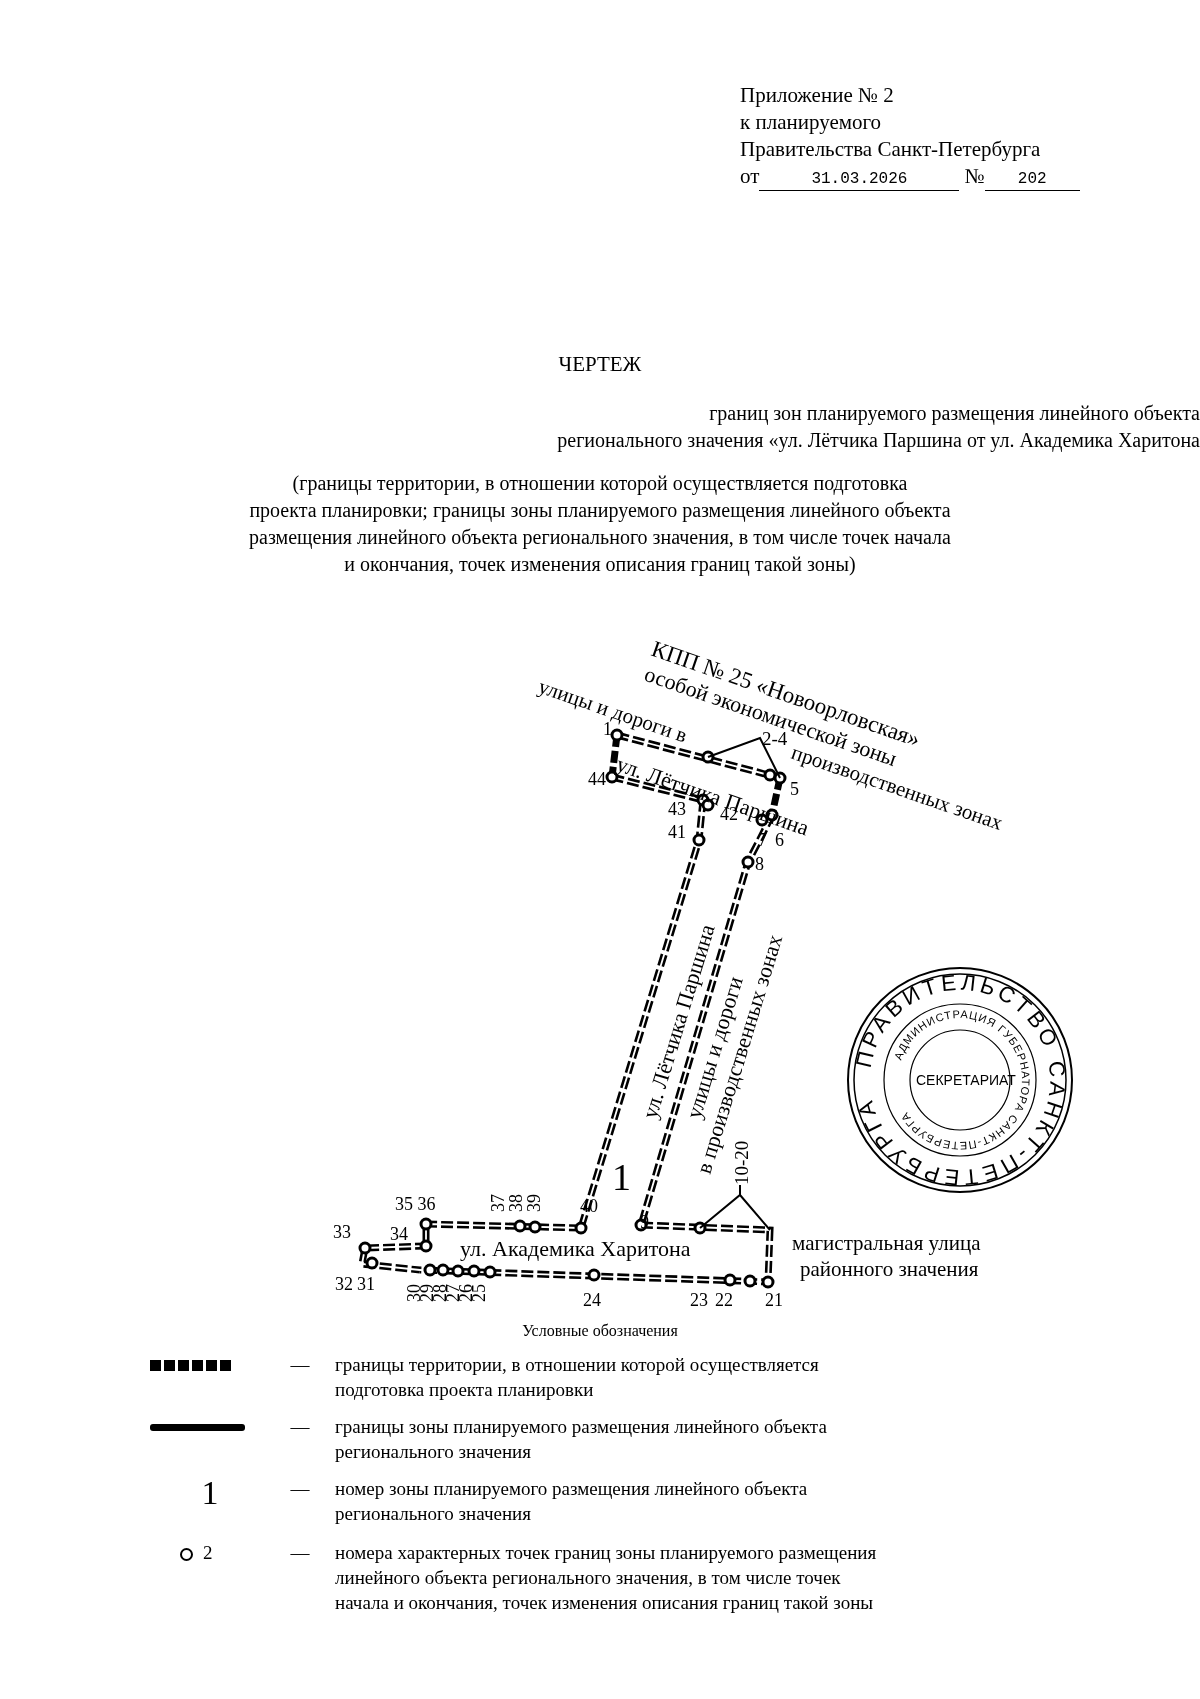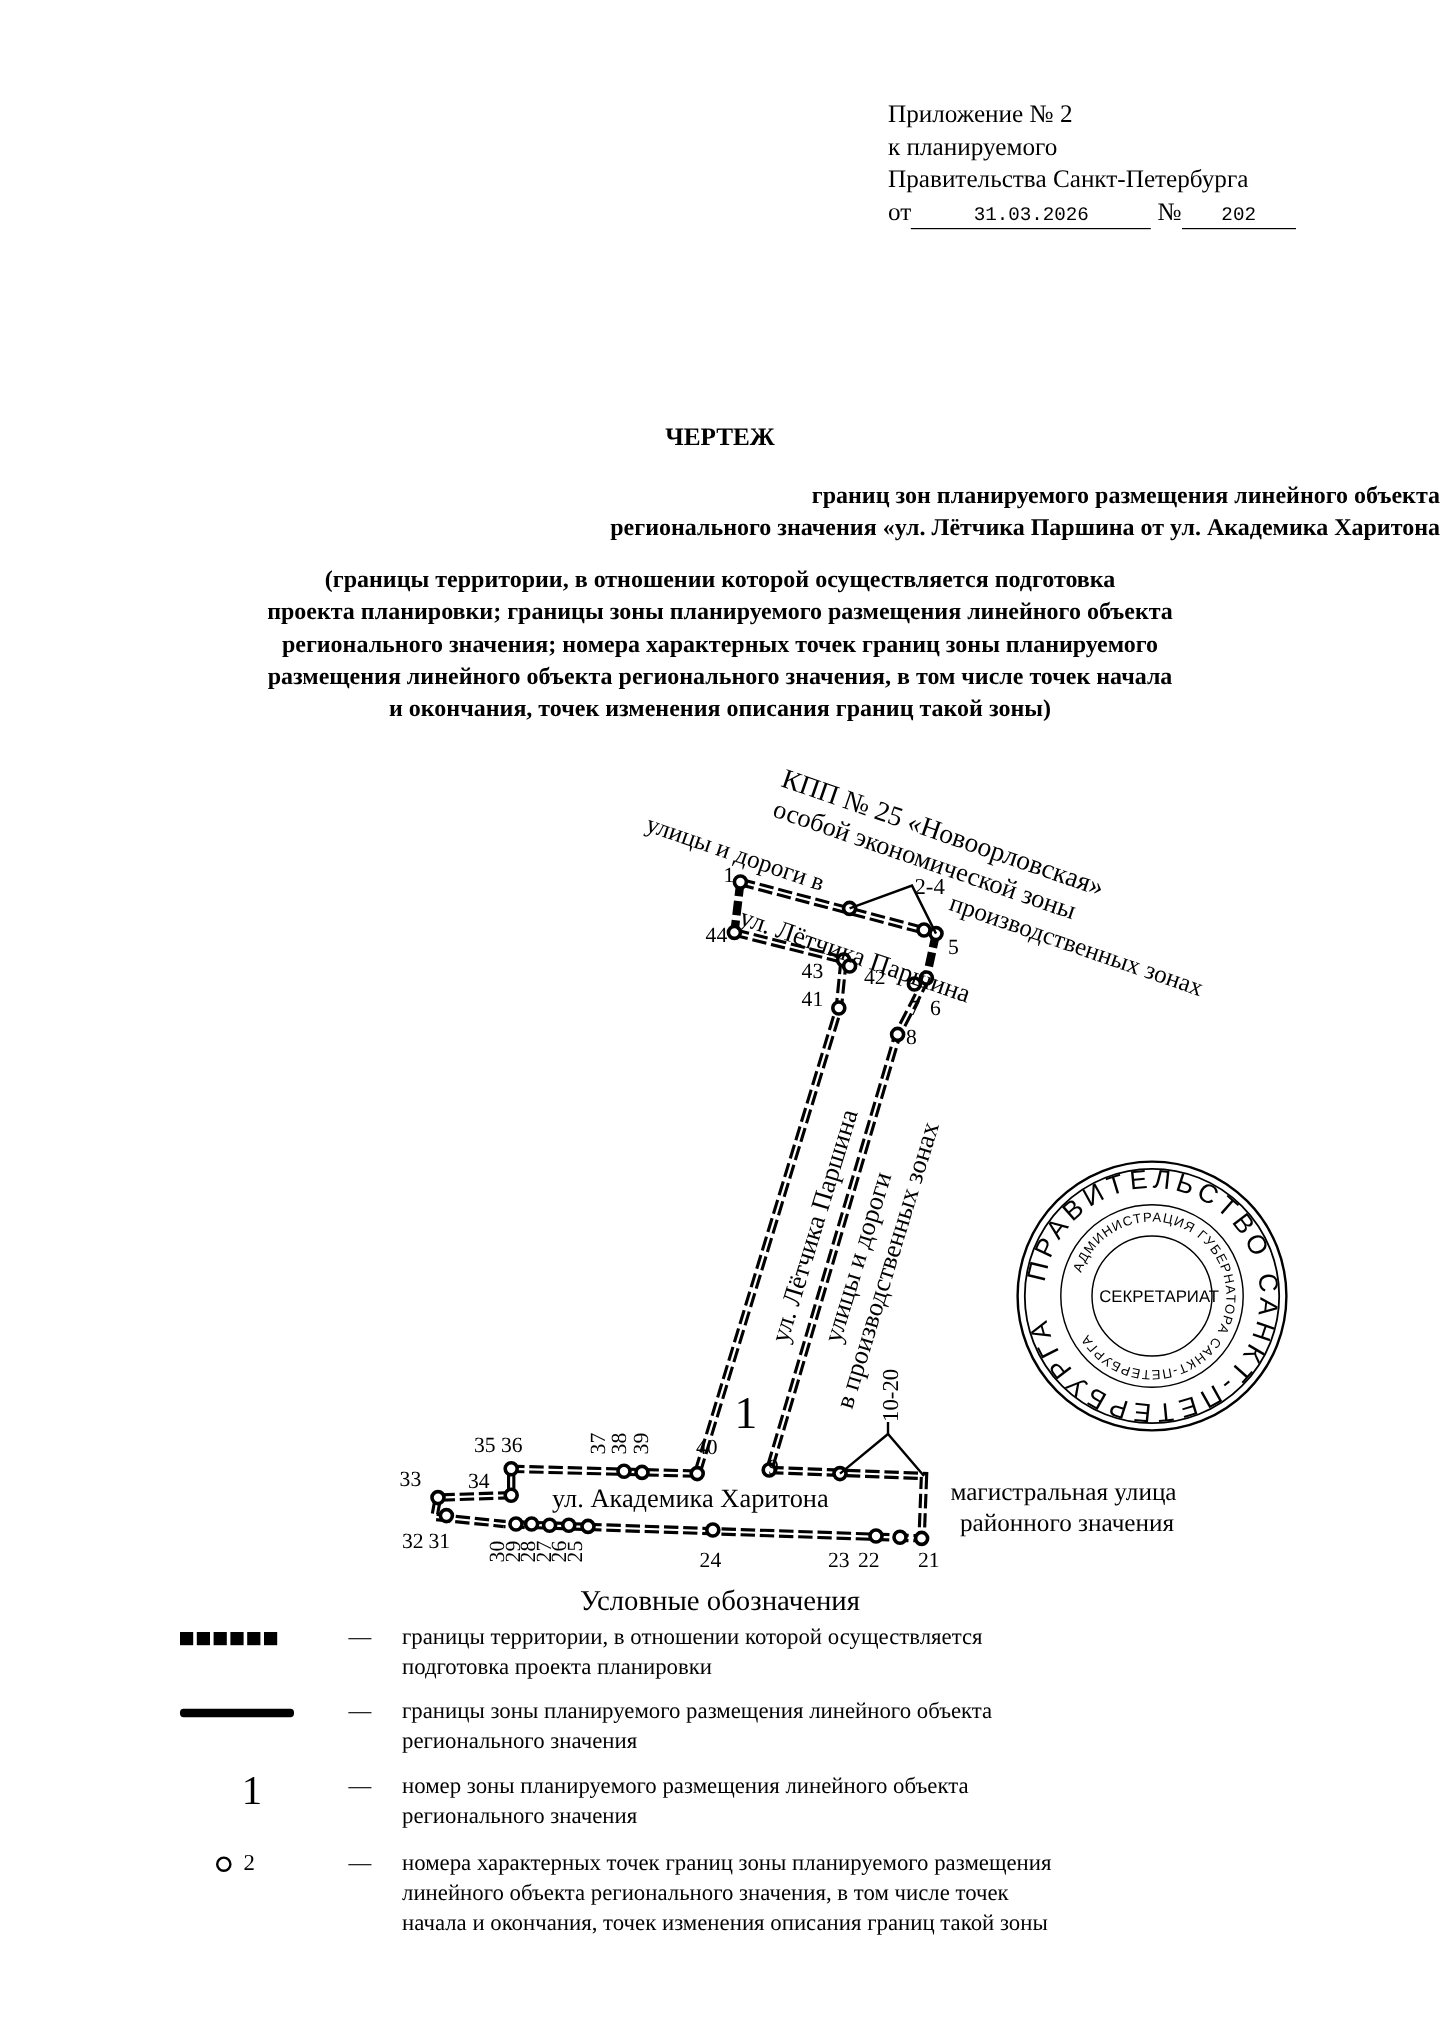--- a/index.html
+++ b/index.html
@@ -2,27 +2,27 @@
 <html><head>
 <meta charset="utf-8">
 <style>
   html, body { margin:0; padding:0; background:#ffffff; }
   body { width:1200px; height:1699px; position:relative; overflow:hidden; color:#000; font-family:"Liberation Serif", "DejaVu Serif", serif; }
   .abs { position:absolute; }
   .appendix { left:740px; top:82px; font-size:21px; line-height:27px; }
   .appendix div { white-space:nowrap; }
   .mono { font-family:"Liberation Mono", "DejaVu Sans Mono", monospace; font-size:16px; }
   .uline { display:inline-block; border-bottom:1.5px solid #000; text-align:center; line-height:22px; }
-  .title-block { left:0; width:1200px; text-align:center; font-weight:bold; }
+  .title-block { left:0; width:1200px; text-align:center; font-weight:normal; }
   .title { top:352px; font-size:21px; }
   .subtitle { top:400px; font-size:20px; line-height:27px;text-align:right; }
   .desc { top:470px; font-size:20px; line-height:27px; }
   .map { left:0; top:0; }
   .maplabel { font-family:"Liberation Serif", serif; fill:#000; }
-  .legend-title { left:0; width:1200px; top:1322px; text-align:center; font-size:24px; }
+  .legend-title { left:0; width:1200px; top:1322px; text-align:center; font-size:16px; }
   .legend-row { left:150px; width:900px; font-size:19px; line-height:25px; }
   .legend-sym { position:absolute; left:0; width:110px; text-align:center; }
   .legend-dash { position:absolute; left:135px; width:30px; text-align:center; }
   .legend-text { position:absolute; left:185px; width:700px; }
   .sym-dashes { display:flex; gap:3px; justify-content:flex-start; padding-top:8px; }
   .sym-dashes span { width:11px; height:11px; background:#000; display:block; }
   .sym-solid { width:95px; height:7px; background:#000; border-radius:3px; margin-top:10px; }
   .sym-num { font-size:34px; line-height:34px; }
   .sym-circle { display:inline-block; width:9px; height:9px; border:2.5px solid #000; border-radius:50%; vertical-align:middle; margin-right:10px; }
 </style>
@@ -40,21 +40,20 @@
 </div>
 
 <div class="abs title-block title">ЧЕРТЕЖ</div>
 <div class="abs title-block subtitle">
   <div>границ зон планируемого размещения линейного объекта</div>
   <div>регионального значения «ул. Лётчика Паршина от ул. Академика Харитона</div>
 </div>
 <div class="abs title-block desc">
   <div>(границы территории, в отношении которой осуществляется подготовка</div>
   <div>проекта планировки; границы зоны планируемого размещения линейного объекта</div>
-  <div>регионального значения; номера характерных точек границ зоны планируемого</div>
   <div>размещения линейного объекта регионального значения, в том числе точек начала</div>
   <div>и окончания, точек изменения описания границ такой зоны)</div>
 </div>
 
 <svg class="abs map" width="1200" height="1330" viewBox="0 0 1200 1330">
   <defs>
     <g id="bnd">
     </g>
   </defs>
   <g fill="none" stroke="#000">

